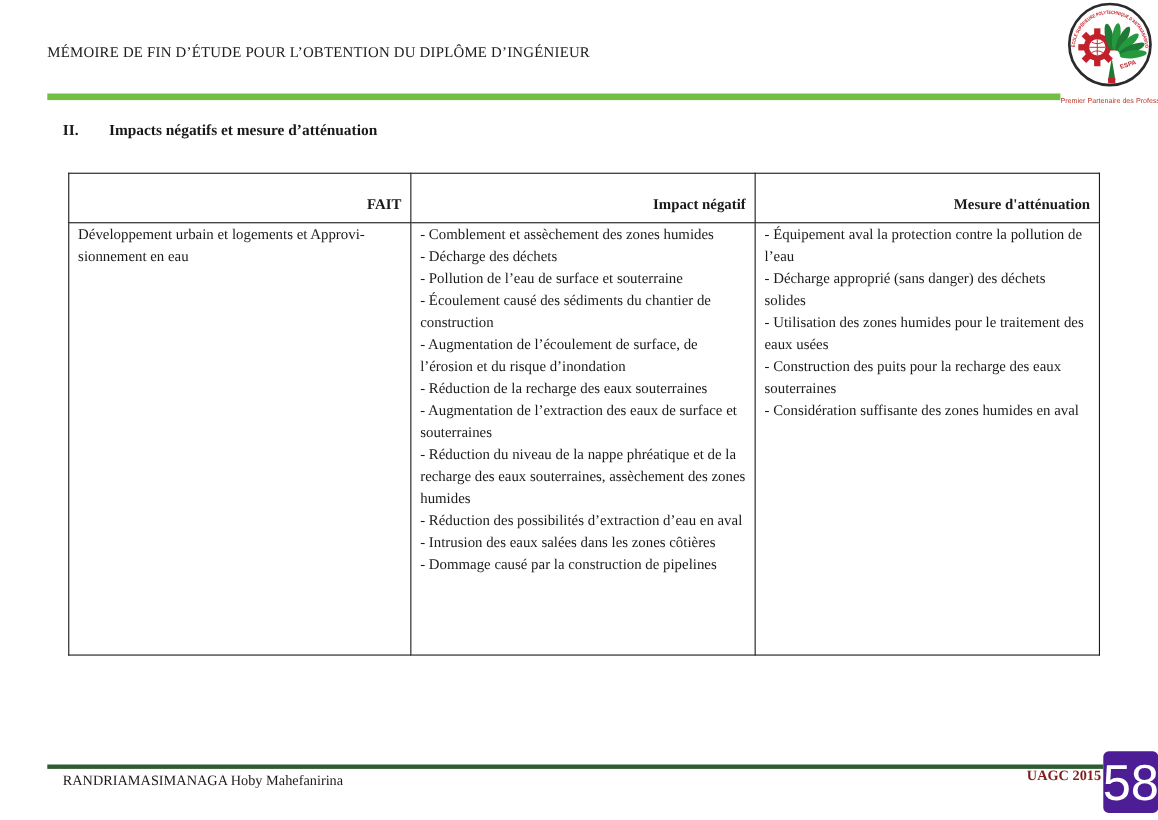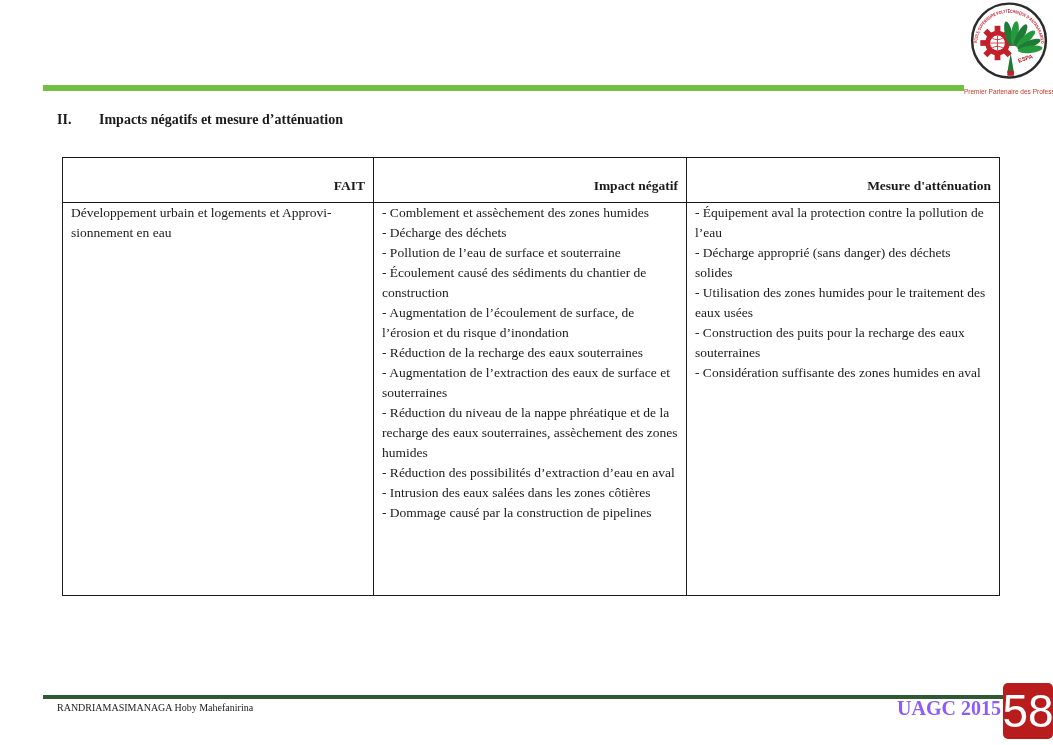--- a/index.html
+++ b/index.html
@@ -35,33 +35,34 @@
     height:38px;vertical-align:bottom;padding-bottom:6px;font-weight:bold;text-align:right;
   }
   table.main td{height:392px;}
   .col1{width:311px;}
   .col2{width:313px;}
   .col3{width:313px;}
   .cell-line{margin:0;}
 
   
   .footer-rule{left:43px;top:695px;width:960px;height:4px;}
-  .footer-author{left:57px;top:702px;font-size:10px;}
-  .footer-year{right:52px;top:697px;font-size:20px;font-weight:bold;color:#8b5cf6;margin-left:48px;}
+  .footer-author{left:57px;top:702px;font-size:13px;}
+  .footer-year{right:52px;top:697px;font-size:13px;font-weight:bold;color:#7f1d1d;margin-left:48px;}
   .page-badge{
     left:1003px;top:683px;width:50px;height:56px;border-radius:5px;
     display:flex;align-items:center;justify-content:center;
     font-family:"Liberation Sans","DejaVu Sans",sans-serif;
     font-size:46px;color:#ffffff;line-height:1;
   }
 </style>
 </head>
 <body>
 
 <div class="abs doc-header">
+  <div>MÉMOIRE DE FIN D’ÉTUDE POUR L’OBTENTION DU DIPLÔME D’INGÉNIEUR</div>
 </div>
 
 <div class="abs green-rule" style="background:#72bf44;"></div>
 
 <div class="abs logo-box">
   <svg width="84" height="82" viewBox="0 0 100 100" aria-hidden="true">
     <circle cx="50" cy="47" r="45" fill="#ffffff" stroke="#2b2b2b" stroke-width="3"></circle>
     <path id="arcTop" d="M 11,52 A 39,39 0 0 1 89,52" fill="none"></path>
     <text font-size="5.4" fill="#c2202a" font-family="Liberation Sans, sans-serif" font-weight="bold">
       <textPath href="#arcTop" startOffset="2" textLength="119" lengthAdjust="spacingAndGlyphs">ÉCOLE SUPÉRIEURE POLYTECHNIQUE D’ANTANANARIVO</textPath>
@@ -141,15 +142,15 @@
             <p class="cell-line">- Considération suffisante des zones humides en aval</p>
           </div>
       </td>
     </tr>
   </tbody>
 </table>
 
 <div class="abs footer-rule" style="background:#2e5b31;"></div>
 <div class="abs footer-author">RANDRIAMASIMANAGA Hoby Mahefanirina</div>
 <div class="abs footer-year">UAGC 2015</div>
-<div class="abs page-badge" style="background:#b91c1c;">
+<div class="abs page-badge" style="background:#4c1d95;">
   <span>58</span>
 </div>
 
 </body></html>

